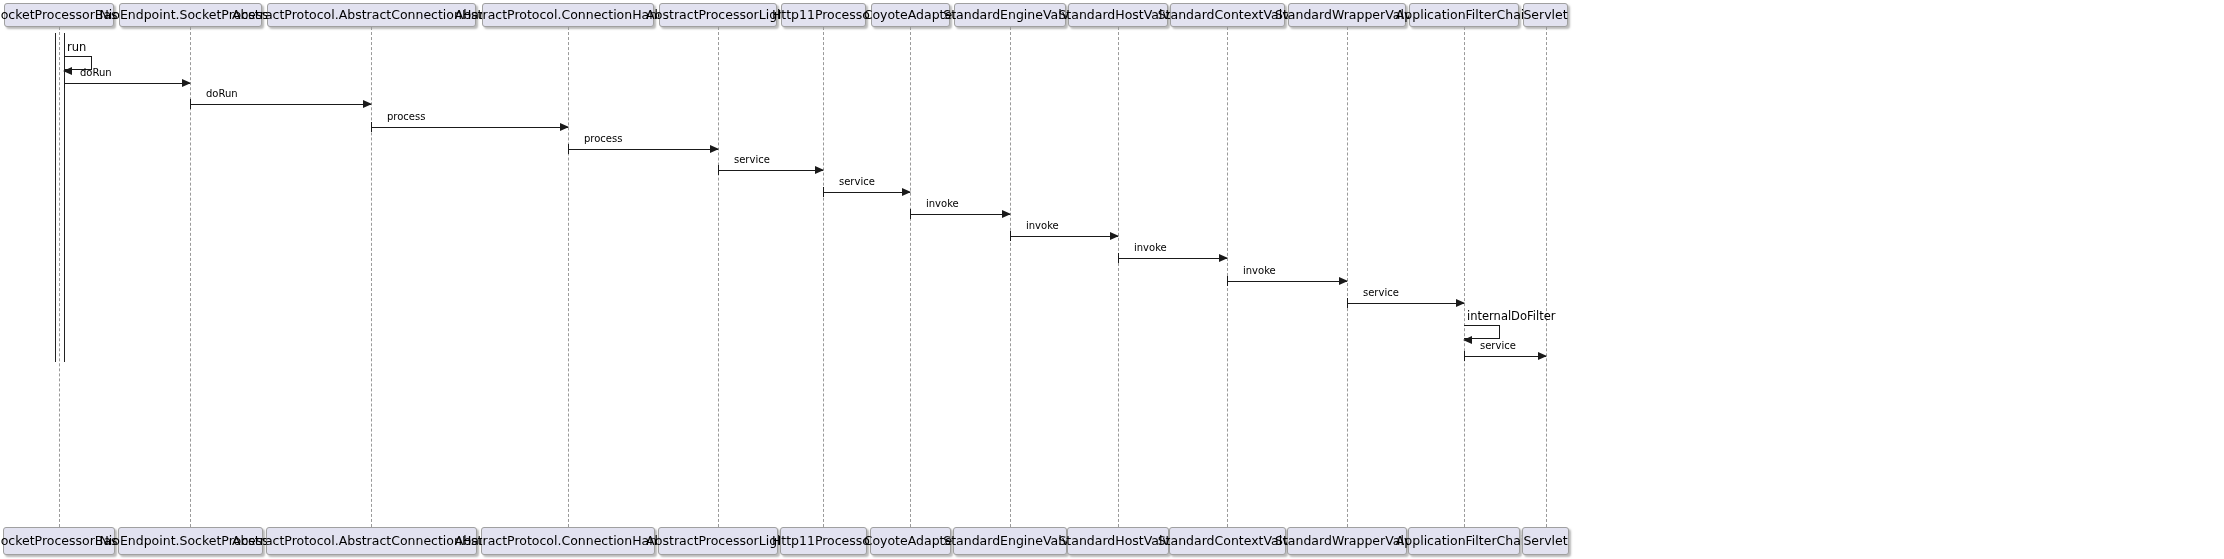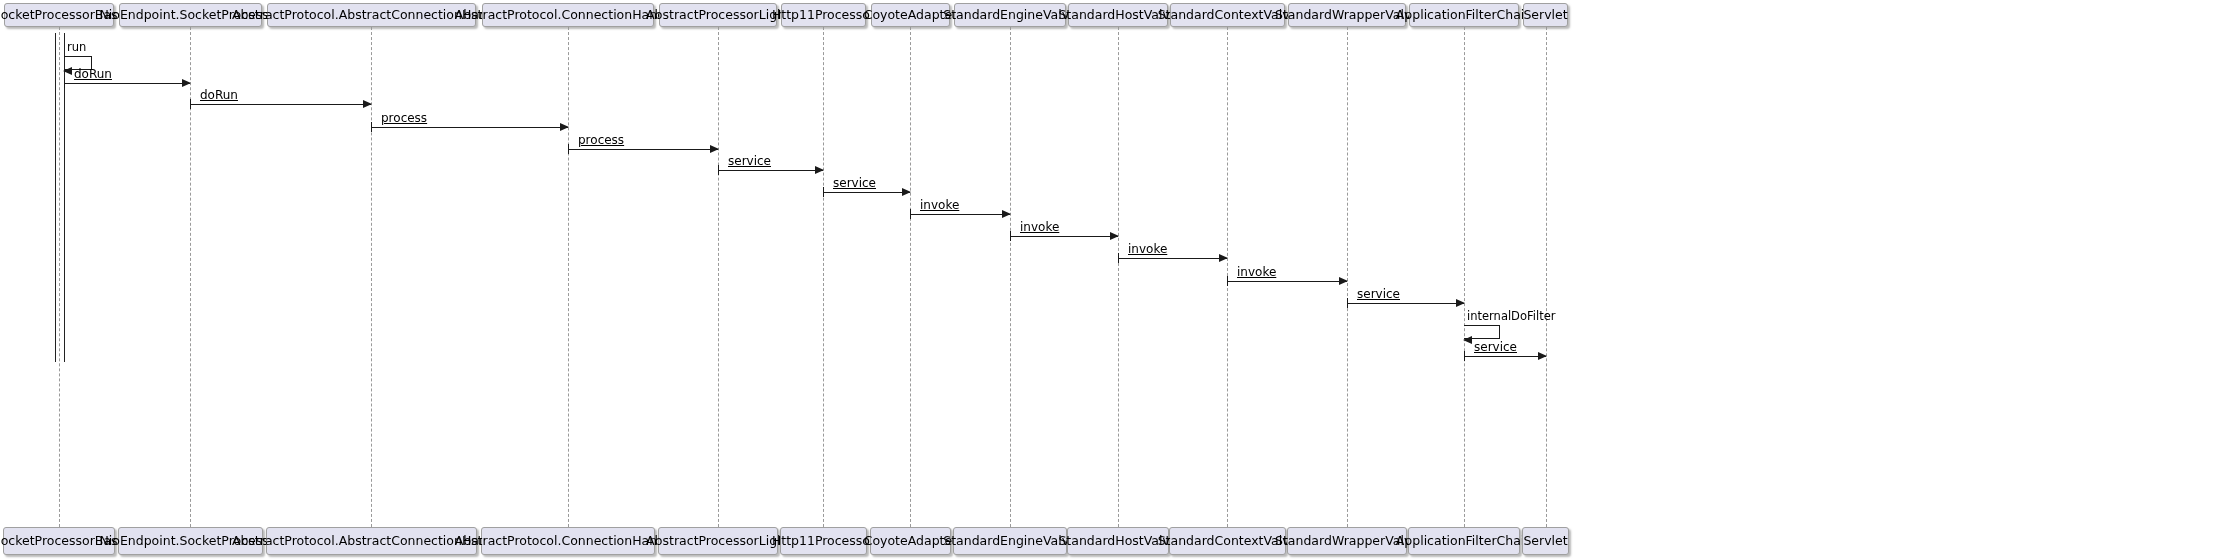--- a/index.html
+++ b/index.html
@@ -50,22 +50,22 @@
     border-left:1px solid #1a1a1a;
   }
   .msg .head{
     position:absolute;top:-4.5px;right:-1px;
     width:0;height:0;
     border-top:4.5px solid transparent;
     border-bottom:4.5px solid transparent;
     border-left:9px solid #1a1a1a;
   }
   .msg .label{
-    position:absolute;left:10px;top:-15px;
-    font-size:12px;color:#000;white-space:nowrap;line-height:1;text-decoration:underline;
+    position:absolute;left:16px;top:-15px;
+    font-size:10px;color:#000;white-space:nowrap;line-height:1;
   }
 
   
   .selfmsg{position:absolute;}
   .selfmsg .box{
     position:absolute;left:0;top:0;
     border:1px solid #1a1a1a;
     border-left:none;
     box-sizing:border-box;
     height:100%;width:100%;

